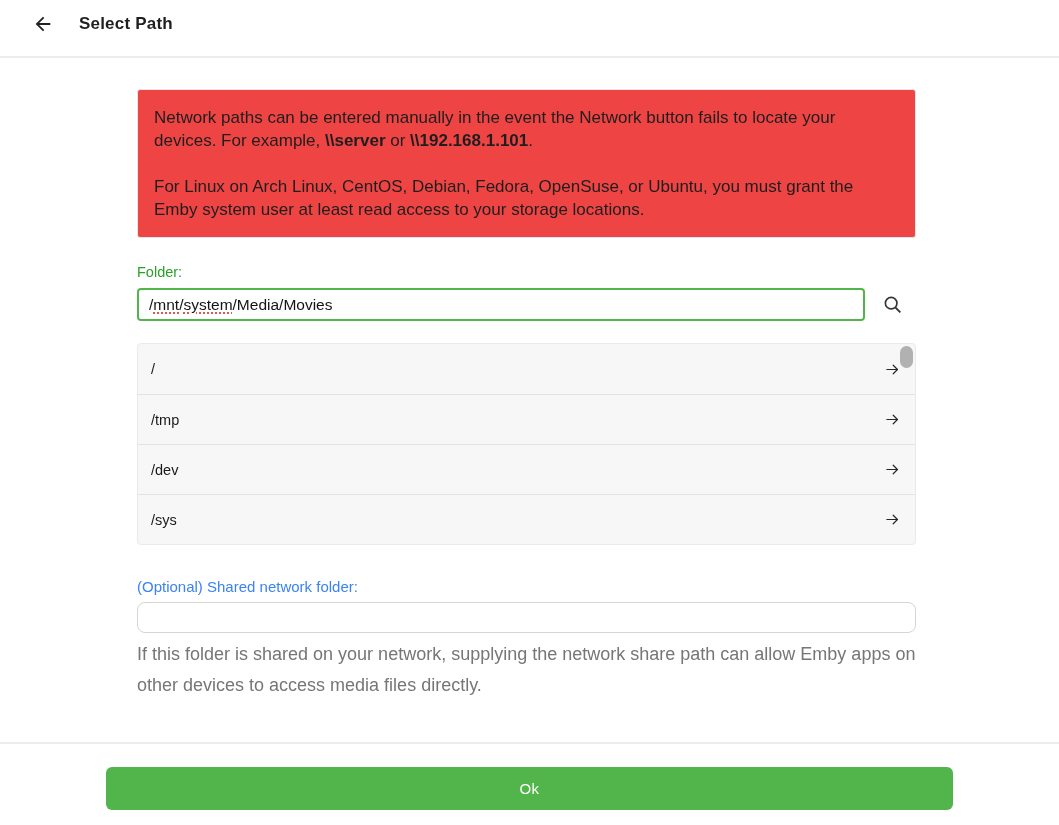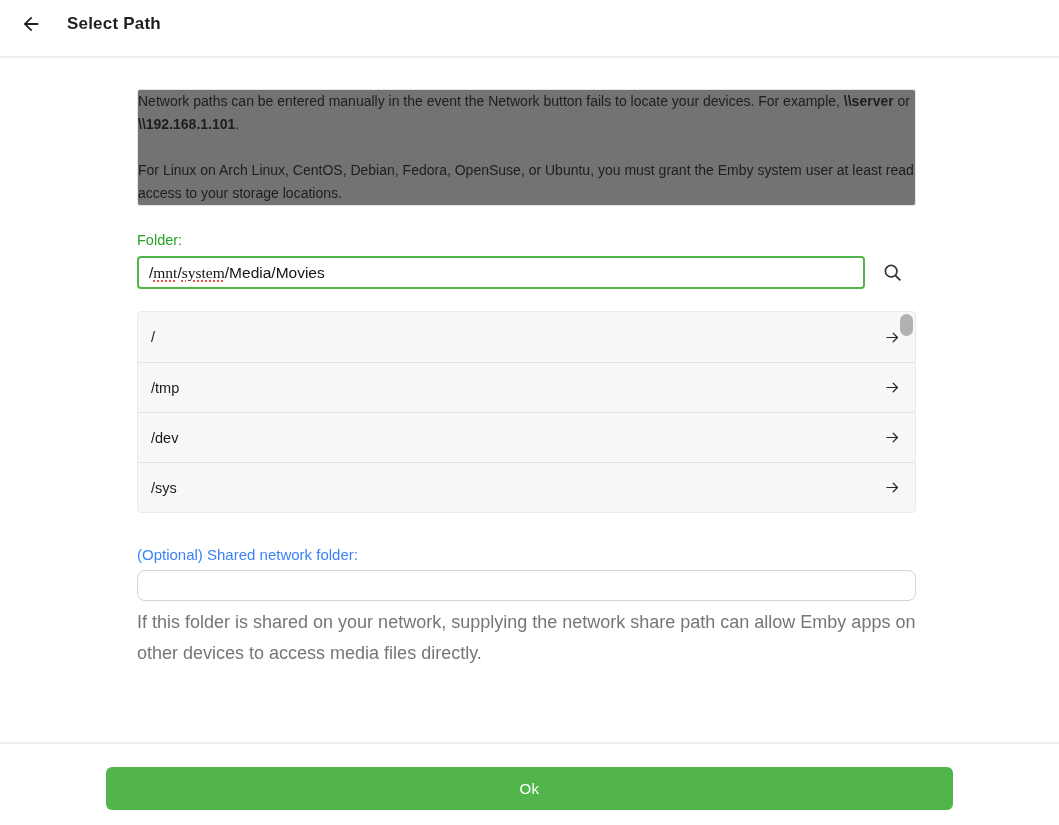--- a/index.html
+++ b/index.html
@@ -11,21 +11,21 @@
     color: #1b1b1b;
     overflow: hidden;
     position: relative;
   }
 
   
   .appbar {
     height: 47px;
     display: flex;
     align-items: center;
-    padding: 0 14px;
+    padding: 0 26px;
     background: #fff;
   }
   .appbar-divider { height: 2px; background: #ededed; margin-top: 9px; }
   .back-btn {
     width: 34px; height: 34px;
     display: flex; align-items: center; justify-content: center;
     cursor: pointer; border: none; background: transparent; padding: 0;
   }
   .appbar-title {
     font-size: 17px;
@@ -37,24 +37,25 @@
 
   
   .content {
     width: 779px;
     margin-left: 137px;
     padding-top: 31px;
   }
 
   
   .info-box {
-    background: #737373;
+    background: #ef4444;
     border: 1px solid #e6e6e6;
     border-radius: 3px;
-    font-size: 14px;
+    padding: 16px;
+    font-size: 17px;
     line-height: 23px;
     color: #1e1e1e;
   }
   .info-box p { margin: 0; }
   .info-box p + p { margin-top: 23px; }
 
   
   .field-label-green {
     margin-top: 26px;
     font-size: 14.5px;
@@ -70,21 +71,20 @@
     padding: 0 10px;
     font-size: 15.5px;
     color: #141414;
     white-space: pre;
     cursor: text;
   }
   .misspell {
     text-decoration: underline dotted #e0564a;
     text-decoration-thickness: 2px;
     text-underline-offset: 3px;
-    font-family: Liberation Serif, serif;
   }
   .search-btn {
     margin-left: 16px;
     width: 24px; height: 24px;
     border: none; background: transparent; padding: 0;
     display: flex; align-items: center; justify-content: center;
     cursor: pointer;
   }
 
   

